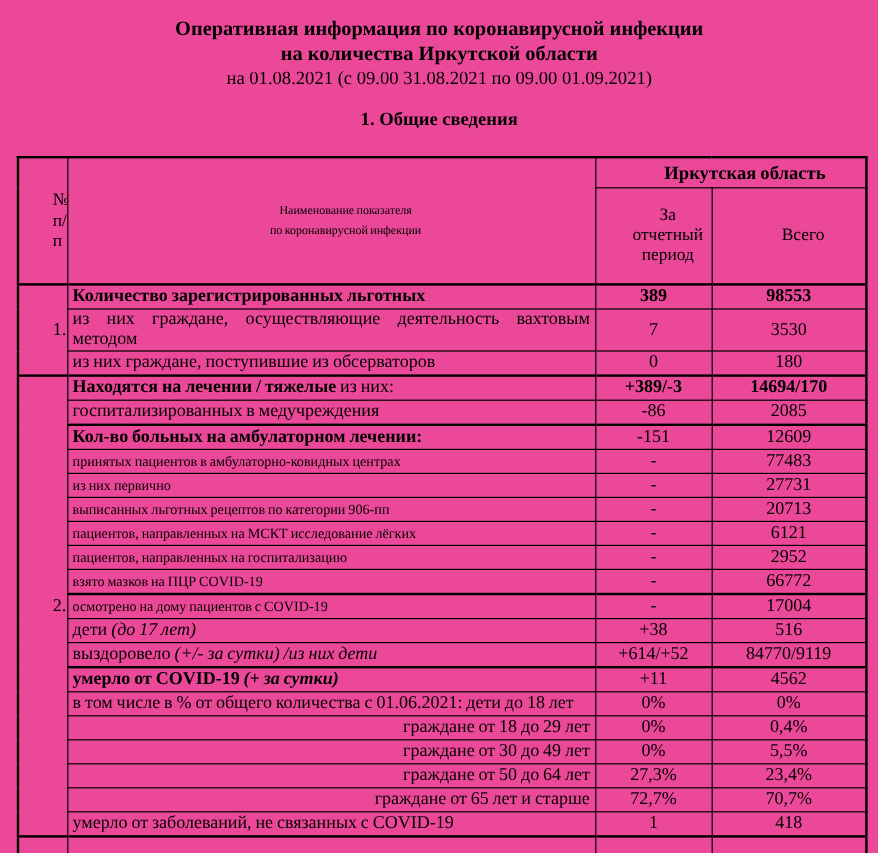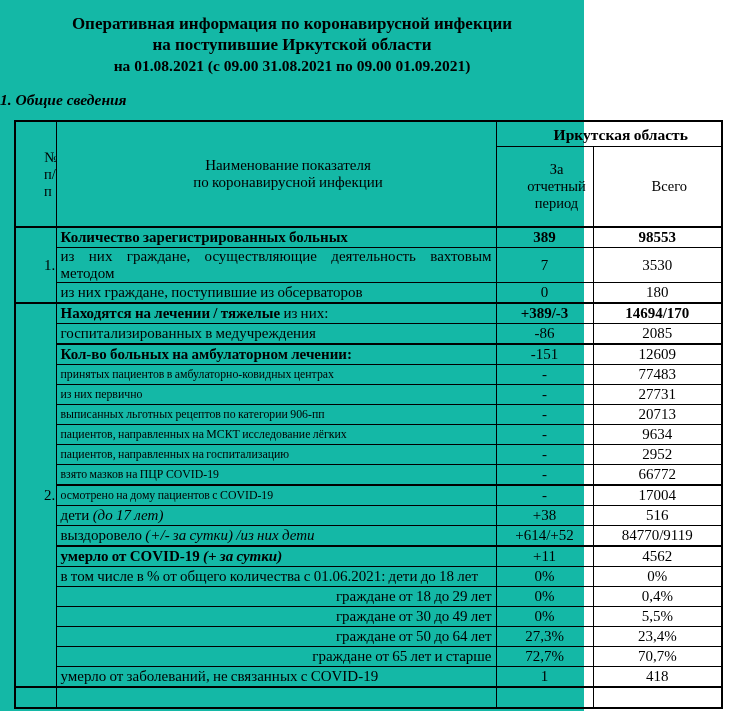--- a/index.html
+++ b/index.html
@@ -1,64 +1,64 @@
 <!DOCTYPE html>
 <html><head>
 <meta charset="utf-8">
 <style>
   html,body{margin:0;padding:0;background:#fff;}
   body{
     width:732px;height:711px;overflow:hidden;
     font-family:"Liberation Serif","DejaVu Serif",serif;
     color:#000;
   }
-  .page{position:relative;width:584px;height:711px;background:#14b8a6;}
+  .page{position:relative;width:732px;height:711px;background:#ec4899;}
   .title-block{padding-top:13px;text-align:center;line-height:21px;}
   .title-main{font-size:17px;font-weight:700;}
-  .title-date{font-size:15.5px;font-weight:700;}
+  .title-date{font-size:15.5px;font-weight:400;}
   .section-heading{
-    text-align:left;font-weight:700;font-size:15.5px;
-    margin-top:15px;margin-bottom:11px;font-style:italic;
+    text-align:center;font-weight:700;font-size:15.5px;
+    margin-top:15px;margin-bottom:21px;
   }
   table.main{
     border-collapse:collapse;table-layout:fixed;
     margin-left:14px;width:707px;
     border:2px solid #000;
   }
   td{
     border:1px solid #000;
     padding:0 4px;
     font-size:15px;line-height:17px;height:19px;
     vertical-align:middle;overflow:hidden;
     word-spacing:-0.5px;
   }
   td.c{text-align:center;padding-left:28px;}
   td.region-cell{height:24px;font-weight:700;font-size:15.5px;border-bottom-width:1px;}
   tr.hdr2 td{height:79px;border-bottom-width:2px;font-size:14.5px;}
   td.hdr-num{font-size:14.5px;}
-  td.hdr-name{font-size:15px;}
+  td.hdr-name{font-size:10px;}
   .preline{white-space:pre-line;}
   td.num-cell{text-align:center;font-size:15px;}
   td.name-cell{text-align:left;}
   td.name-cell.right{text-align:right;margin-top:20px;}
   td.name-cell.justify{text-align:justify;}
   td.name-cell.small{font-size:11.8px;}
   td.val{text-align:center;padding:0 16px;}
   tr.thick-top td{border-top-width:2px;}
   .b{font-weight:700;}
   .i{font-style:italic;}
 </style>
 </head>
 <body>
 
 <div class="page">
 
   <div class="title-block">
     <div class="title-main">Оперативная информация по коронавирусной инфекции</div>
-    <div class="title-main">на поступившие Иркутской области</div>
+    <div class="title-main">на количества Иркутской области</div>
     <div class="title-date">на 01.08.2021 (с 09.00 31.08.2021 по 09.00 01.09.2021)</div>
   </div>
 
   <div class="section-heading">1. Общие сведения</div>
 
   <table class="main">
     <colgroup>
       <col style="width:41px">
       <col style="width:440px">
       <col style="width:97px">
@@ -71,21 +71,21 @@
         <td rowspan="2" class="c hdr-name"><span class="preline">Наименование показателя
 по коронавирусной инфекции</span></td>
         <td colspan="2" class="c region-cell">Иркутская область</td>
       </tr>
       <tr class="hdr2">
         <td class="c">За отчетный период</td>
         <td class="c">Всего</td>
       </tr>
     <tr class="thick-top">
           <td rowspan="3" class="num-cell c">1.</td>
-          <td class="name-cell"><span class="b">Количество зарегистрированных больных</span></td>
+          <td class="name-cell"><span class="b">Количество зарегистрированных льготных</span></td>
           <td class="val b">389</td>
           <td class="val b">98553</td>
         </tr>
         <tr>
           <td class="name-cell justify"><span>из них граждане, осуществляющие деятельность вахтовым методом</span></td>
           <td class="val">7</td>
           <td class="val">3530</td>
         </tr>
         <tr>
           <td class="name-cell"><span>из них граждане, поступившие из обсерваторов</span></td>
@@ -119,21 +119,21 @@
           <td class="val">27731</td>
         </tr>
         <tr>
           <td class="name-cell small"><span>выписанных льготных рецептов по категории 906-пп</span></td>
           <td class="val">-</td>
           <td class="val">20713</td>
         </tr>
         <tr>
           <td class="name-cell small"><span>пациентов, направленных на МСКТ исследование лёгких</span></td>
           <td class="val">-</td>
-          <td class="val">9634</td>
+          <td class="val">6121</td>
         </tr>
         <tr>
           <td class="name-cell small"><span>пациентов, направленных на госпитализацию</span></td>
           <td class="val">-</td>
           <td class="val">2952</td>
         </tr>
         <tr>
           <td class="name-cell small"><span>взято мазков на ПЦР COVID-19</span></td>
           <td class="val">-</td>
           <td class="val">66772</td>

